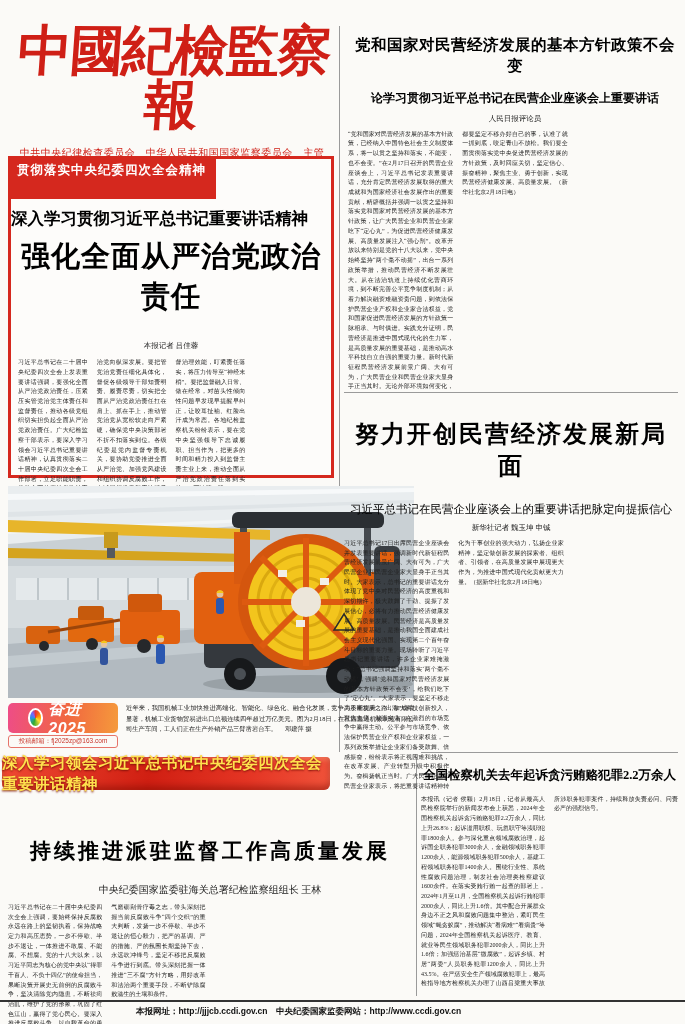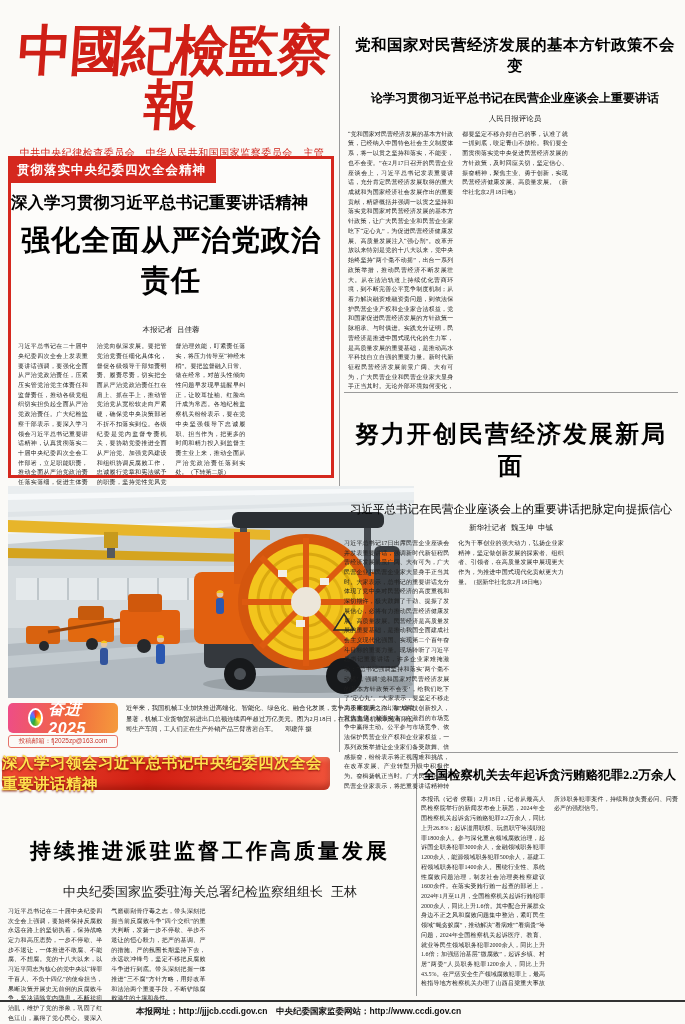--- a/index.html
+++ b/index.html
@@ -13,33 +13,33 @@
   .masthead{left:10px;top:14px;width:324px;text-align:center;}
   .mast-title{font-size:54px;line-height:1.0;font-weight:bold;color:#cf1f16;
               transform:skewX(-4deg);letter-spacing:-2px;margin:10px 0 0 0;
               font-family:"Liberation Serif",serif;}
   .supervisor{margin-top:14px;font-size:10px;font-weight:normal;color:#cf1f16;letter-spacing:.5px;}
   .dateline{margin-top:7px;border-top:1.5px solid #3a3a3a;border-bottom:1.5px solid #3a3a3a;
             padding:4px 3px;display:flex;justify-content:space-between;font-size:10.5px;
             font-weight:bold;font-family:"Liberation Sans",sans-serif;color:#111;}
   .pubno{margin-top:4px;font-size:6.5px;color:#333;}
   
-  .byline{text-align:center;font-size:7.5px;color:#222;font-family:Liberation Mono, monospace;}
+  .byline{text-align:center;font-size:7.5px;color:#222;}
   .cols{column-fill:auto;column-gap:9px;text-align:justify;font-size:6px;line-height:1.62;
         color:#222;overflow:hidden;}
   
   .tr-art{left:348px;top:22px;width:334px;}
   .tr-h{font-size:15.5px;font-weight:900;text-align:center;letter-spacing:.5px;color:#000;}
   .tr-sub{margin-top:7px;font-size:12px;font-weight:bold;text-align:center;color:#000;}
   .tr-by{margin:7px 0 6px 0;}
   .tr-body{column-count:3;height:266px;}
   
   .lead-box{left:8px;top:156px;width:320px;height:316px;border:3px solid #d5281e;background:#fdfcfa;}
   .lead-chip{display:inline-block;background:#d5281e;color:#fff;font-family:"Liberation Sans",sans-serif;
-             font-weight:bold;font-size:12.5px;padding:3px 10px 4px 6px;letter-spacing:1px;}
+             font-weight:bold;font-size:12.5px;padding:3px 10px 20px 6px;letter-spacing:1px;}
   .lead-kicker{margin-top:9px;text-align:left;font-size:16.5px;font-weight:bold;color:#000;}
   .lead-h{margin-top:7px;text-align:center;font-family:"Liberation Sans",sans-serif;font-weight:900;
           font-size:29px;letter-spacing:1px;color:#000;}
   .lead-by{margin:8px 0 7px 0;}
   .lead-body{column-count:4;height:176px;margin:0 7px;}
   
   .photo{left:8px;top:486px;width:406px;height:212px;margin:0;background:#c7ced2;}
   .photo svg{display:block;}
   
   .cap-row{left:8px;top:703px;width:406px;height:50px;display:flex;gap:8px;}
@@ -57,21 +57,21 @@
   
   .banner{left:2px;top:757px;width:328px;height:33px;border-radius:4px 4px 6px 6px;
           background:linear-gradient(100deg,#ef4a33 0%,#d01f12 45%,#e43524 75%,#f0533a 100%);
           display:flex;align-items:center;justify-content:center;
           box-shadow:inset 0 -4px 6px rgba(120,8,2,.45), inset 0 3px 4px rgba(255,190,150,.35);}
   .banner span{font-family:"Liberation Sans",sans-serif;font-weight:900;font-size:15.5px;
                color:#ffe14d;letter-spacing:.5px;text-shadow:0 1px 2px #7a0e08;}
   
   .bl-art{left:8px;top:820px;width:404px;}
   .bl-h{text-align:center;font-size:21px;font-weight:900;letter-spacing:3px;color:#000;}
-  .bl-by{margin:7px 0 6px 0;font-size:13px;}
+  .bl-by{margin:7px 0 6px 0;font-size:10px;}
   .bl-body{column-count:4;height:132px;}
   
   .mr-art{left:344px;top:398px;width:334px;}
   .mr-h{text-align:center;font-size:24px;font-weight:900;letter-spacing:2px;color:#000;}
   .mr-sub{margin-top:7px;text-align:center;font-size:11.5px;font-weight:normal;color:#000;}
   .mr-by{margin:6px 0 6px 0;}
   .mr-body{column-count:3;height:258px;}
   
   .br-art{left:421px;top:757px;width:257px;}
   .br-h{text-align:center;font-size:12.5px;font-weight:900;color:#000;}

